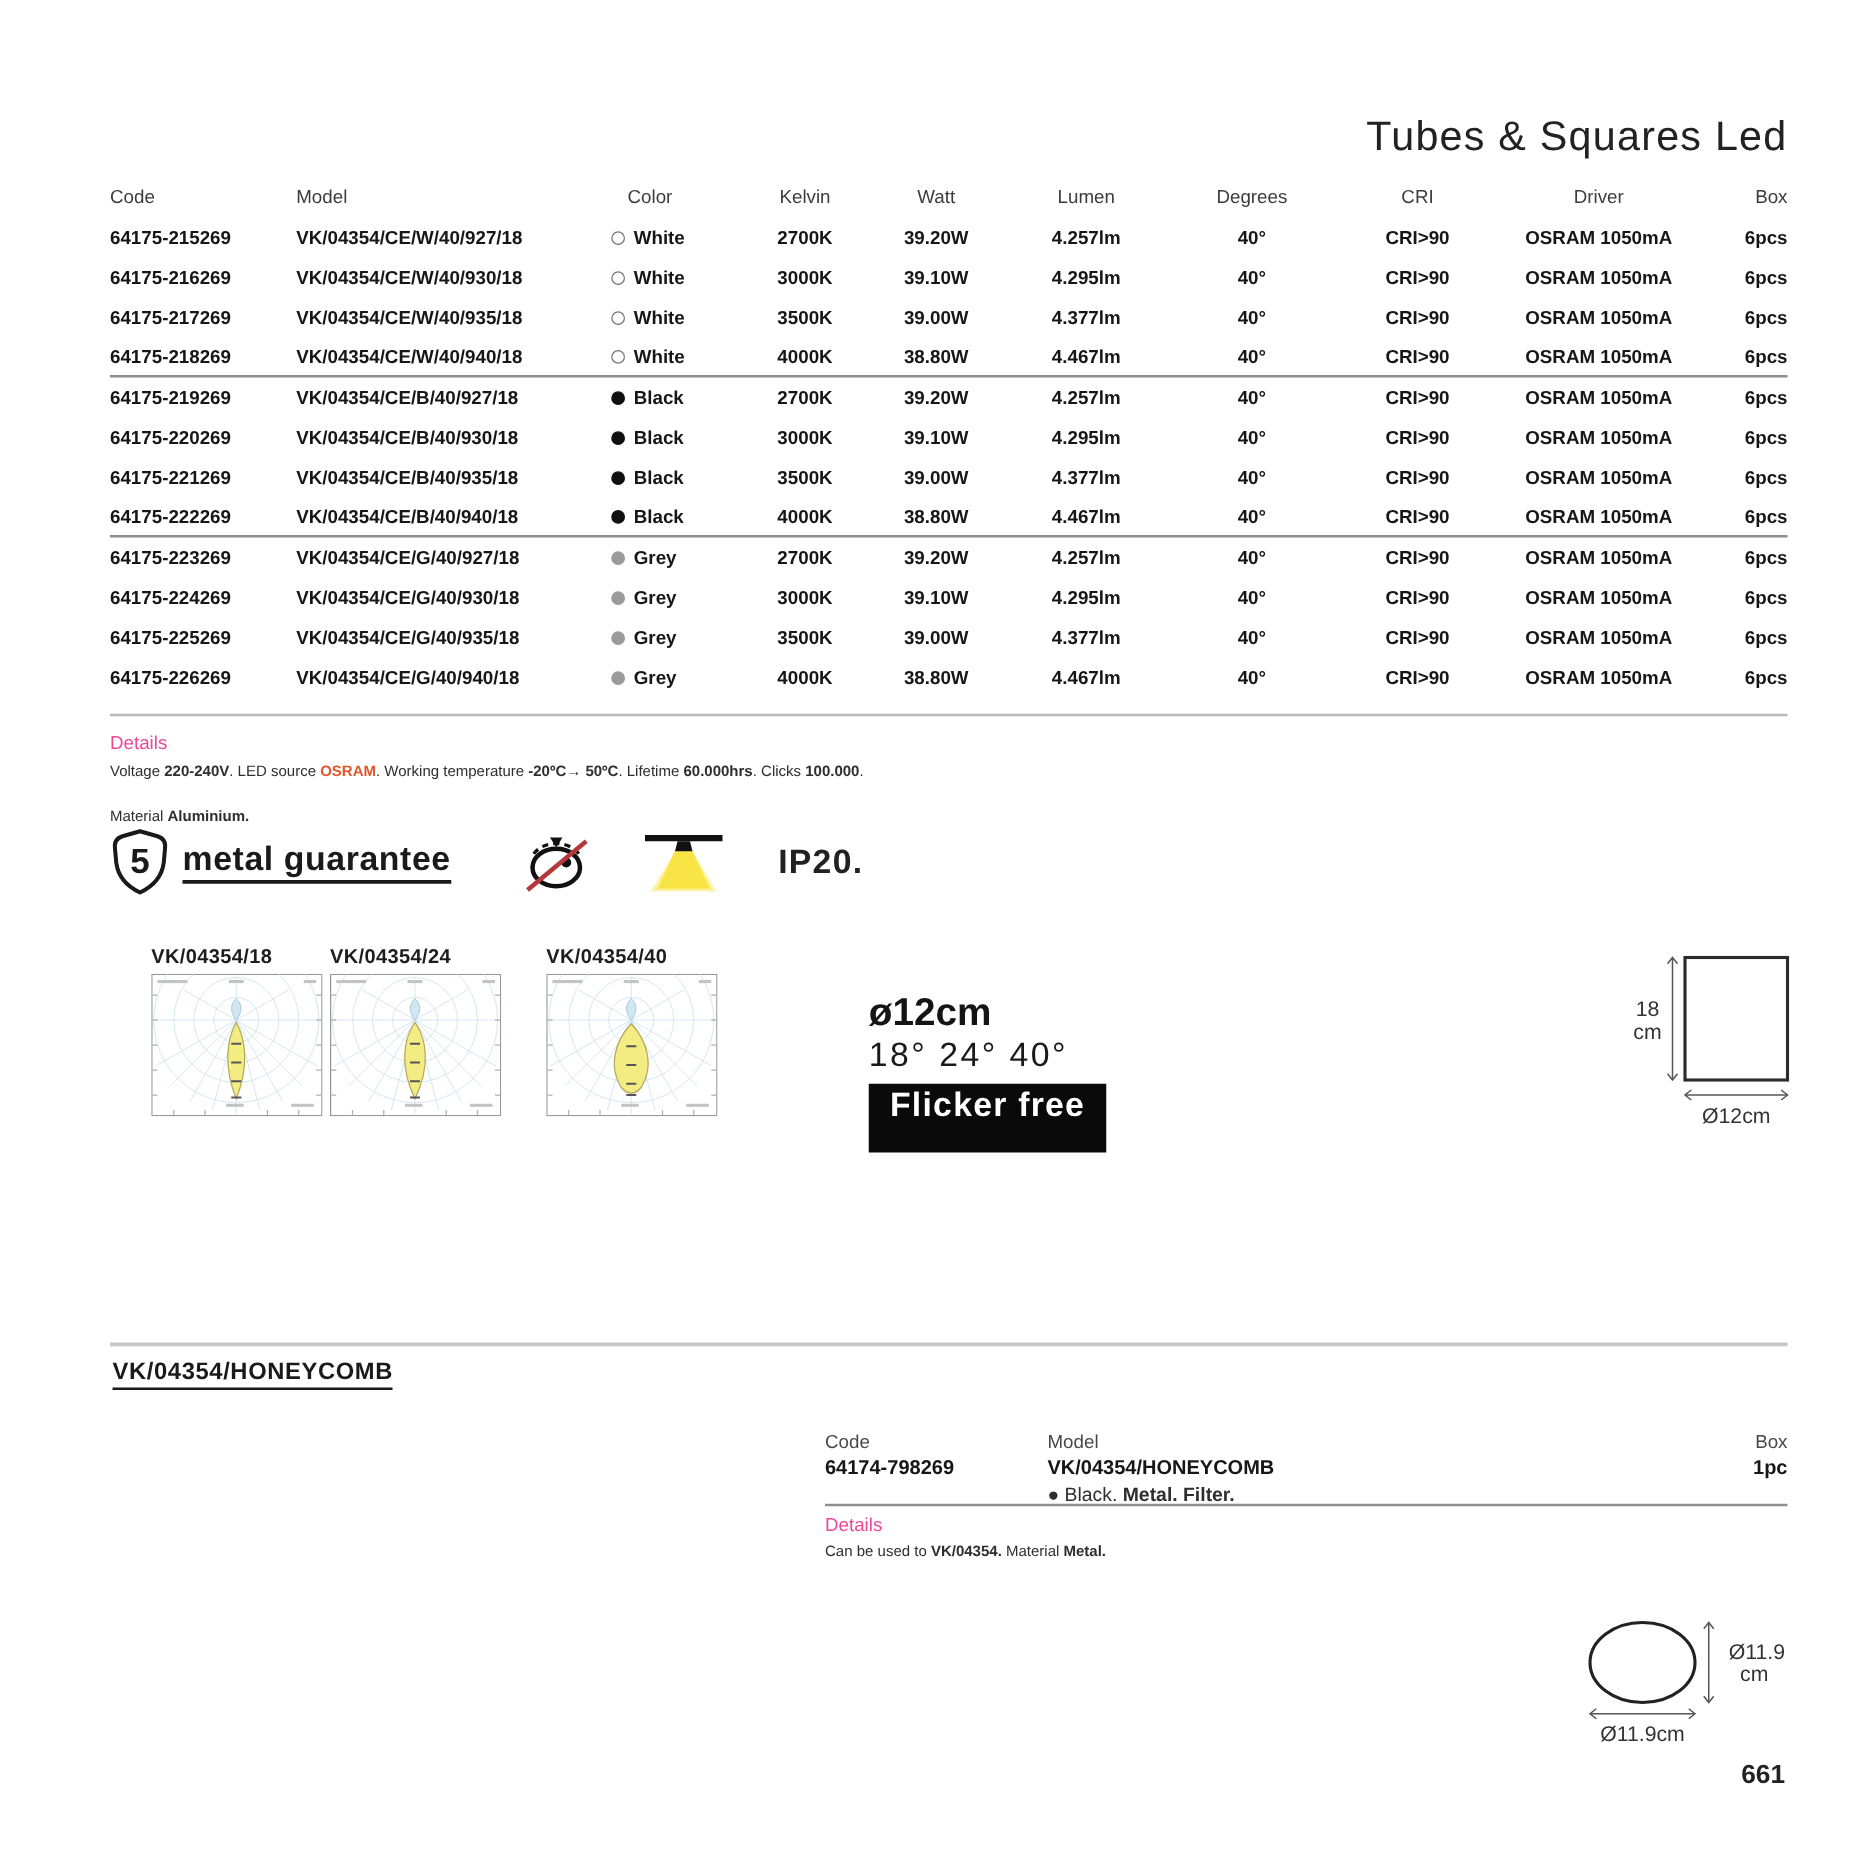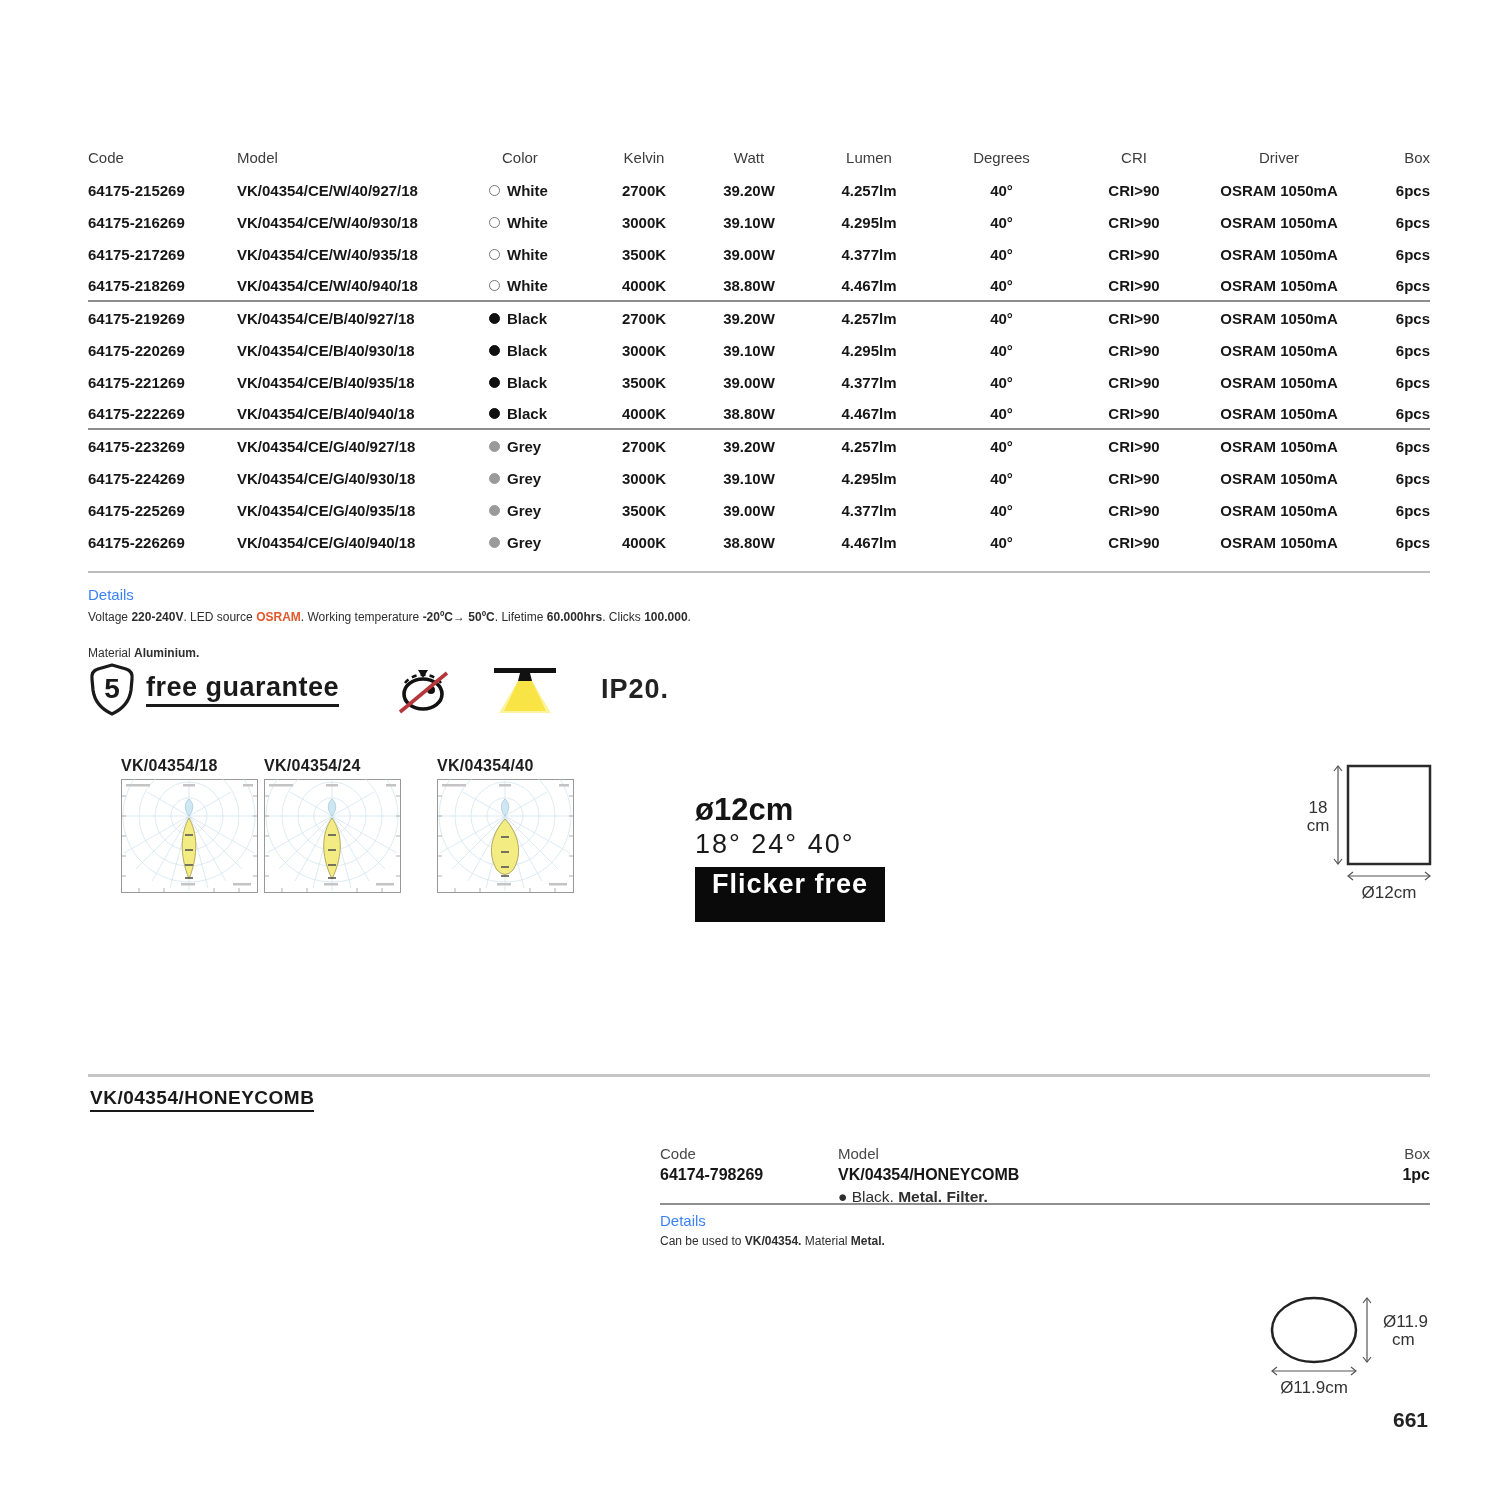--- a/index.html
+++ b/index.html
@@ -25,21 +25,21 @@
   .al-c { text-align:center; }
   .al-r { text-align:right; }
   .c-color { display:flex; align-items:center; gap:7px; }
   .dot { width:11px; height:11px; border-radius:50%; display:inline-block; flex:0 0 auto; }
   .dot.white { background:#fff; border:1.5px solid #777; }
   .dot.black { background:#101010; border:1.5px solid #101010; }
   .dot.grey  { background:#9a9a9a; border:1.5px solid #9a9a9a; }
 
   
   .details-block { position:absolute; left:88px; top:586px; width:1342px; }
-  .details-label { font-size:15px; color:#3b82f6; }
+  .details-label { font-size:15px; color:#ec4899; }
   .details-line { font-size:12px; color:#2e2e2e; margin-top:4px; line-height:20px; }
 
   
   .features { position:absolute; left:88px; top:660px; display:flex; align-items:center; height:58px; }
   .guarantee-text { font-size:27px; font-weight:700; color:#1a1a1a; margin-left:10px;
                     border-bottom:3px solid #1a1a1a; padding-bottom:1px; letter-spacing:0.5px; }
   .ip-text { font-size:27px; font-weight:700; color:#222; letter-spacing:1px; }
 
   
   .photos { position:absolute; left:88px; top:757px; }
@@ -76,20 +76,21 @@
 
   .circle-diagram { position:absolute; left:1240px; top:1283px; }
 
   .page-number { position:absolute; right:72px; top:1408px; font-size:21px; font-weight:700; color:#222; }
 </style>
 </head>
 <body>
 
 <div class="page">
 
+  <div class="page-title">Tubes &amp; Squares Led</div>
 
   <div class="ptable">
     <div class="thead">
       <div class="cell">Code</div>
       <div class="cell">Model</div>
       <div class="cell" style="padding-left:13px;">Color</div>
       <div class="cell al-c">Kelvin</div>
       <div class="cell al-c">Watt</div>
       <div class="cell al-c">Lumen</div>
       <div class="cell al-c">Degrees</div>
@@ -286,21 +287,21 @@
     <div class="details-label">Details</div>
     <div class="details-line"><span>Voltage </span><span style="font-weight: 700;">220-240V</span><span>. LED source </span><span style="font-weight: 700; color: rgb(224, 87, 43);">OSRAM</span><span>. Working temperature </span><span style="font-weight: 700;">-20ºC→ 50ºC</span><span>. Lifetime </span><span style="font-weight: 700;">60.000hrs</span><span>. Clicks </span><span style="font-weight: 700;">100.000</span><span>.</span></div>
     <div class="details-line" style="margin-top:16px;"><span>Material </span><span style="font-weight: 700;">Aluminium.</span></div>
   </div>
 
   <div class="features">
     <svg width="48" height="55" viewBox="0 0 48 55">
       <path d="M24,3 L38,7 Q45,9 44,17 L43,28 Q41,44 24,52 Q7,44 5,28 L4,17 Q3,9 10,7 Z" fill="none" stroke="#1a1a1a" stroke-width="3.2" stroke-linejoin="round"></path>
       <text x="24" y="36" text-anchor="middle" font-size="28" font-weight="bold" fill="#1a1a1a">5</text>
     </svg>
-    <span class="guarantee-text">free guarantee</span>
+    <span class="guarantee-text">metal guarantee</span>
     <svg width="58" height="58" viewBox="0 0 58 58" style="margin-left:56px;">
       <path d="M10,23 A21,17 0 0 1 46,23" fill="none" stroke="#111" stroke-width="2.6" stroke-dasharray="5,4"></path>
       <polygon points="23,10 33,10 28,18" fill="#111"></polygon>
       <ellipse cx="28" cy="34" rx="19" ry="15" fill="none" stroke="#111" stroke-width="3.6"></ellipse>
       <circle cx="36" cy="30" r="4" fill="#111"></circle>
       <line x1="5" y1="52" x2="52" y2="13" stroke="#b5373b" stroke-width="3.6"></line>
     </svg>
     <svg width="64" height="54" viewBox="0 0 64 54" style="margin-left:40px;">
       <polygon points="25,19 39,19 58,51 6,51" fill="#fcf2a0"></polygon>
       <polygon points="25,19 39,19 53,49 11,49" fill="#f8e545"></polygon>

